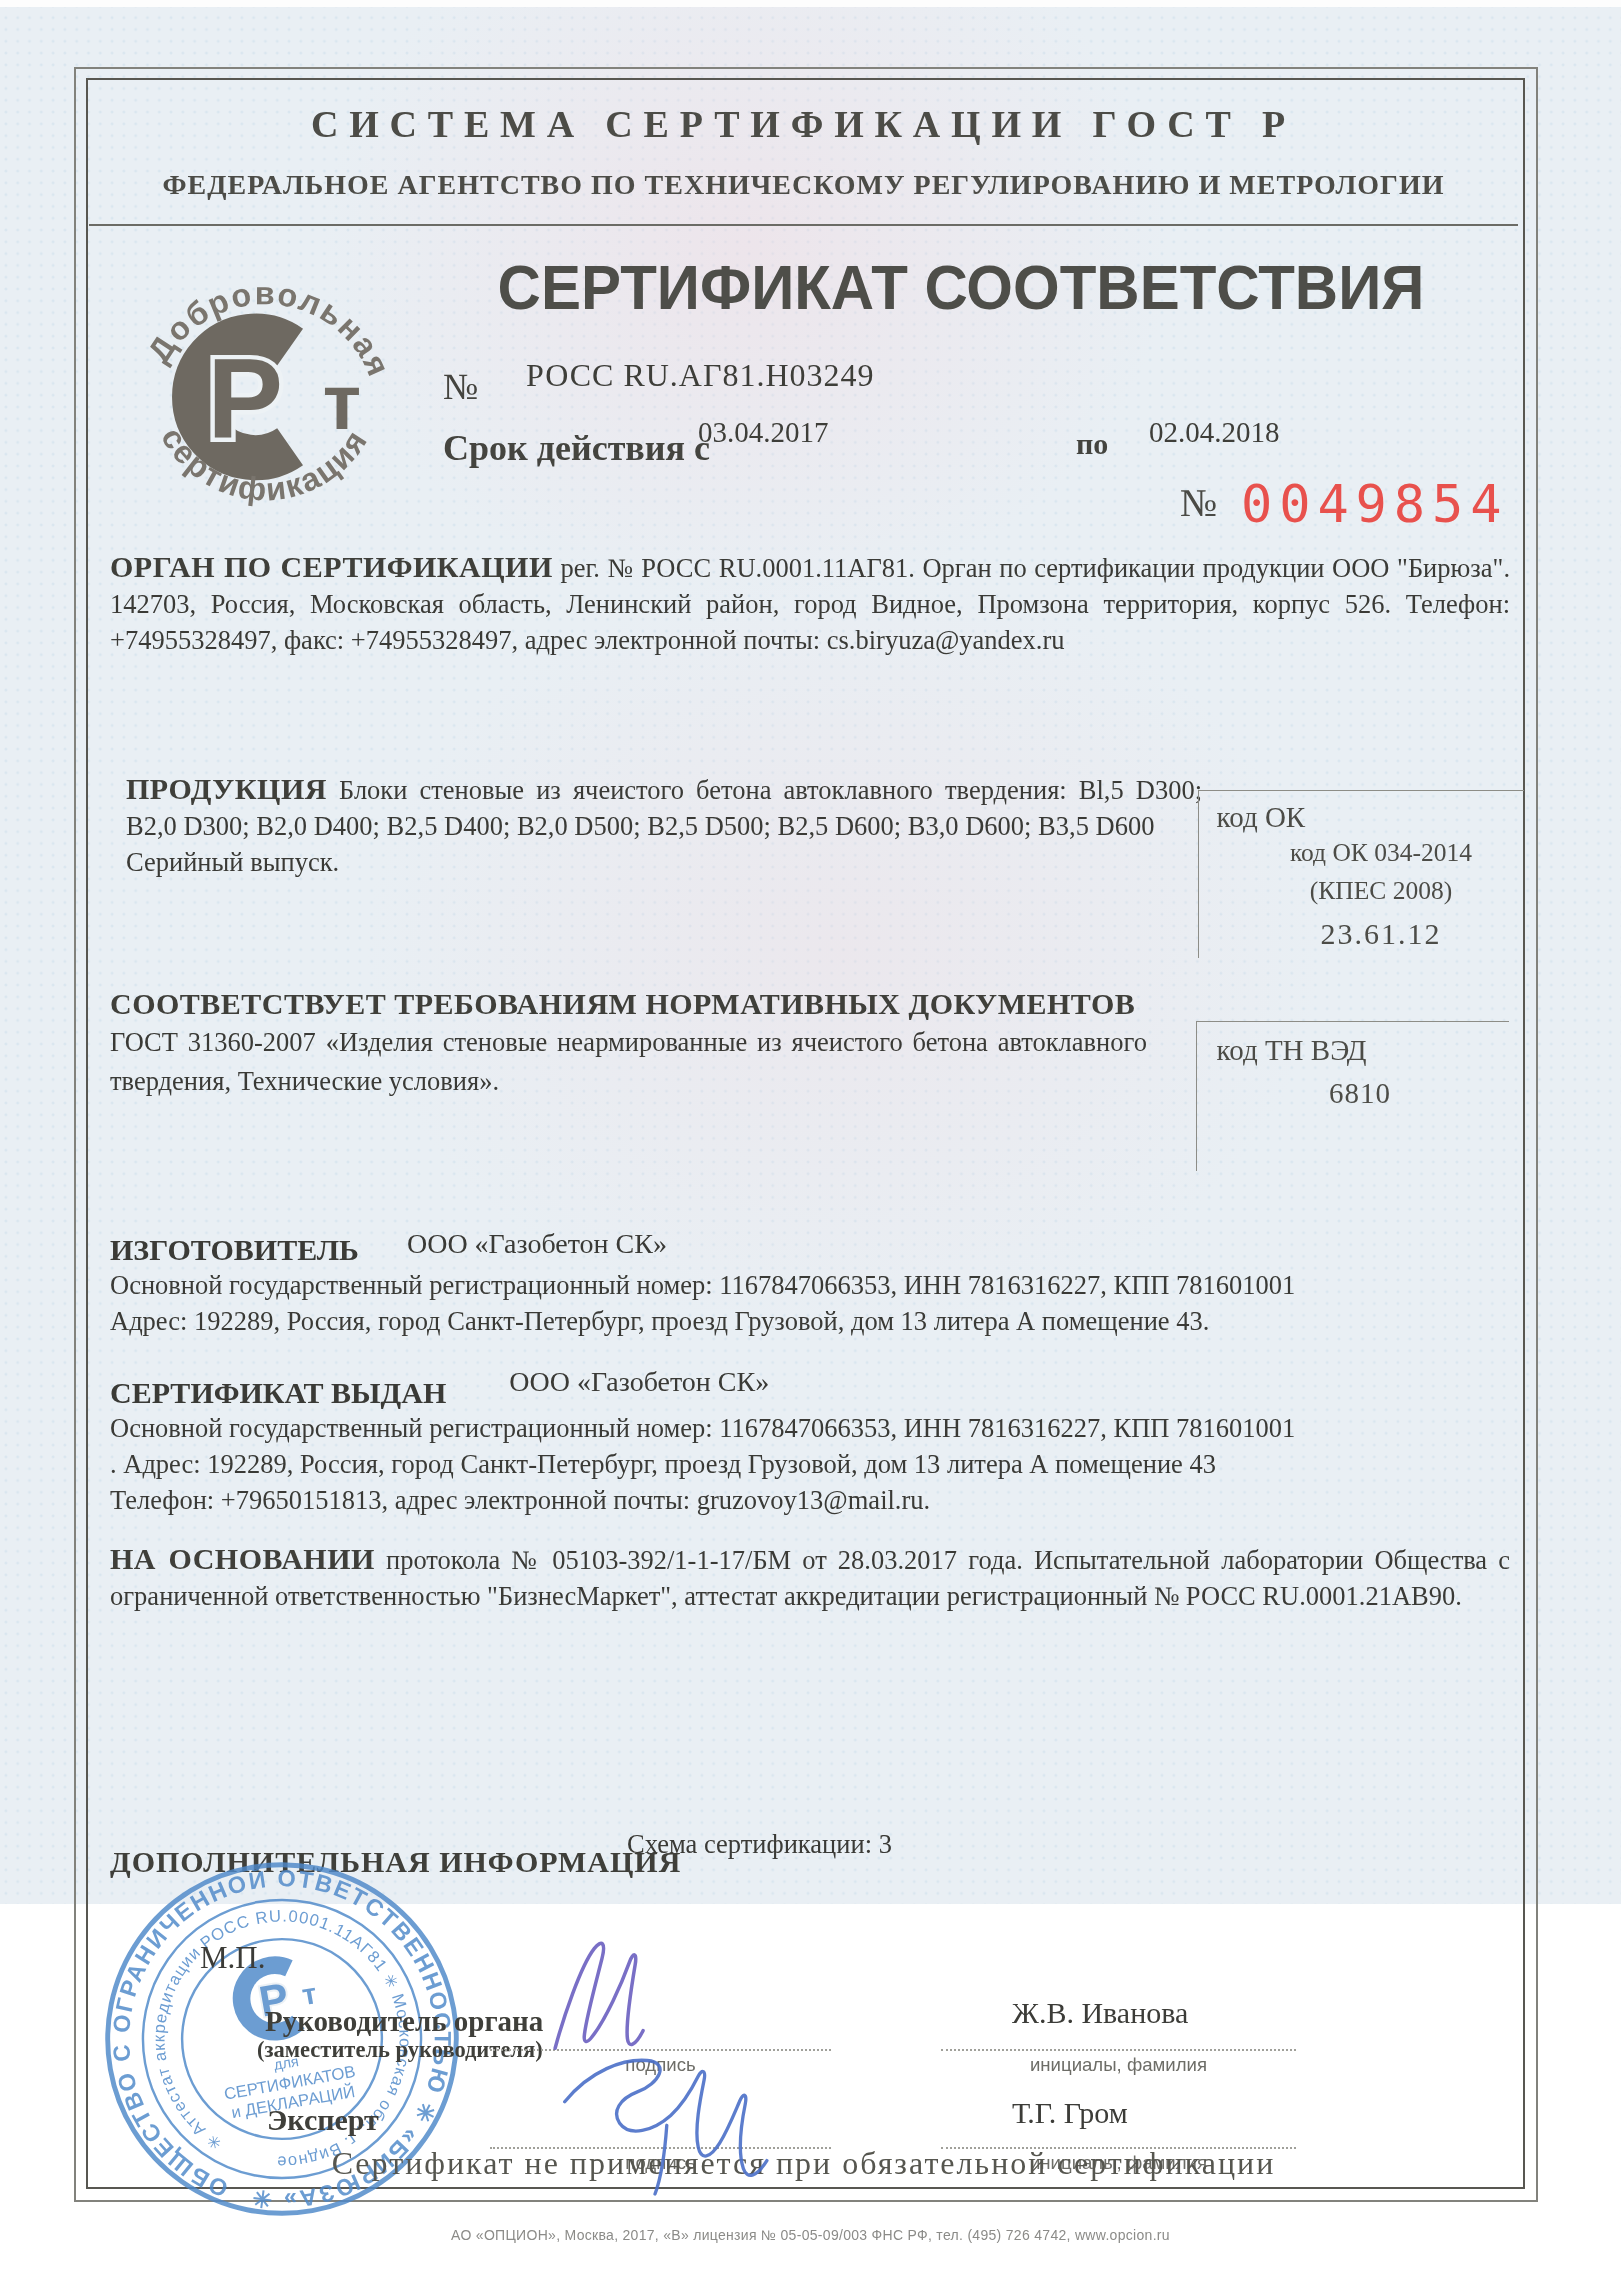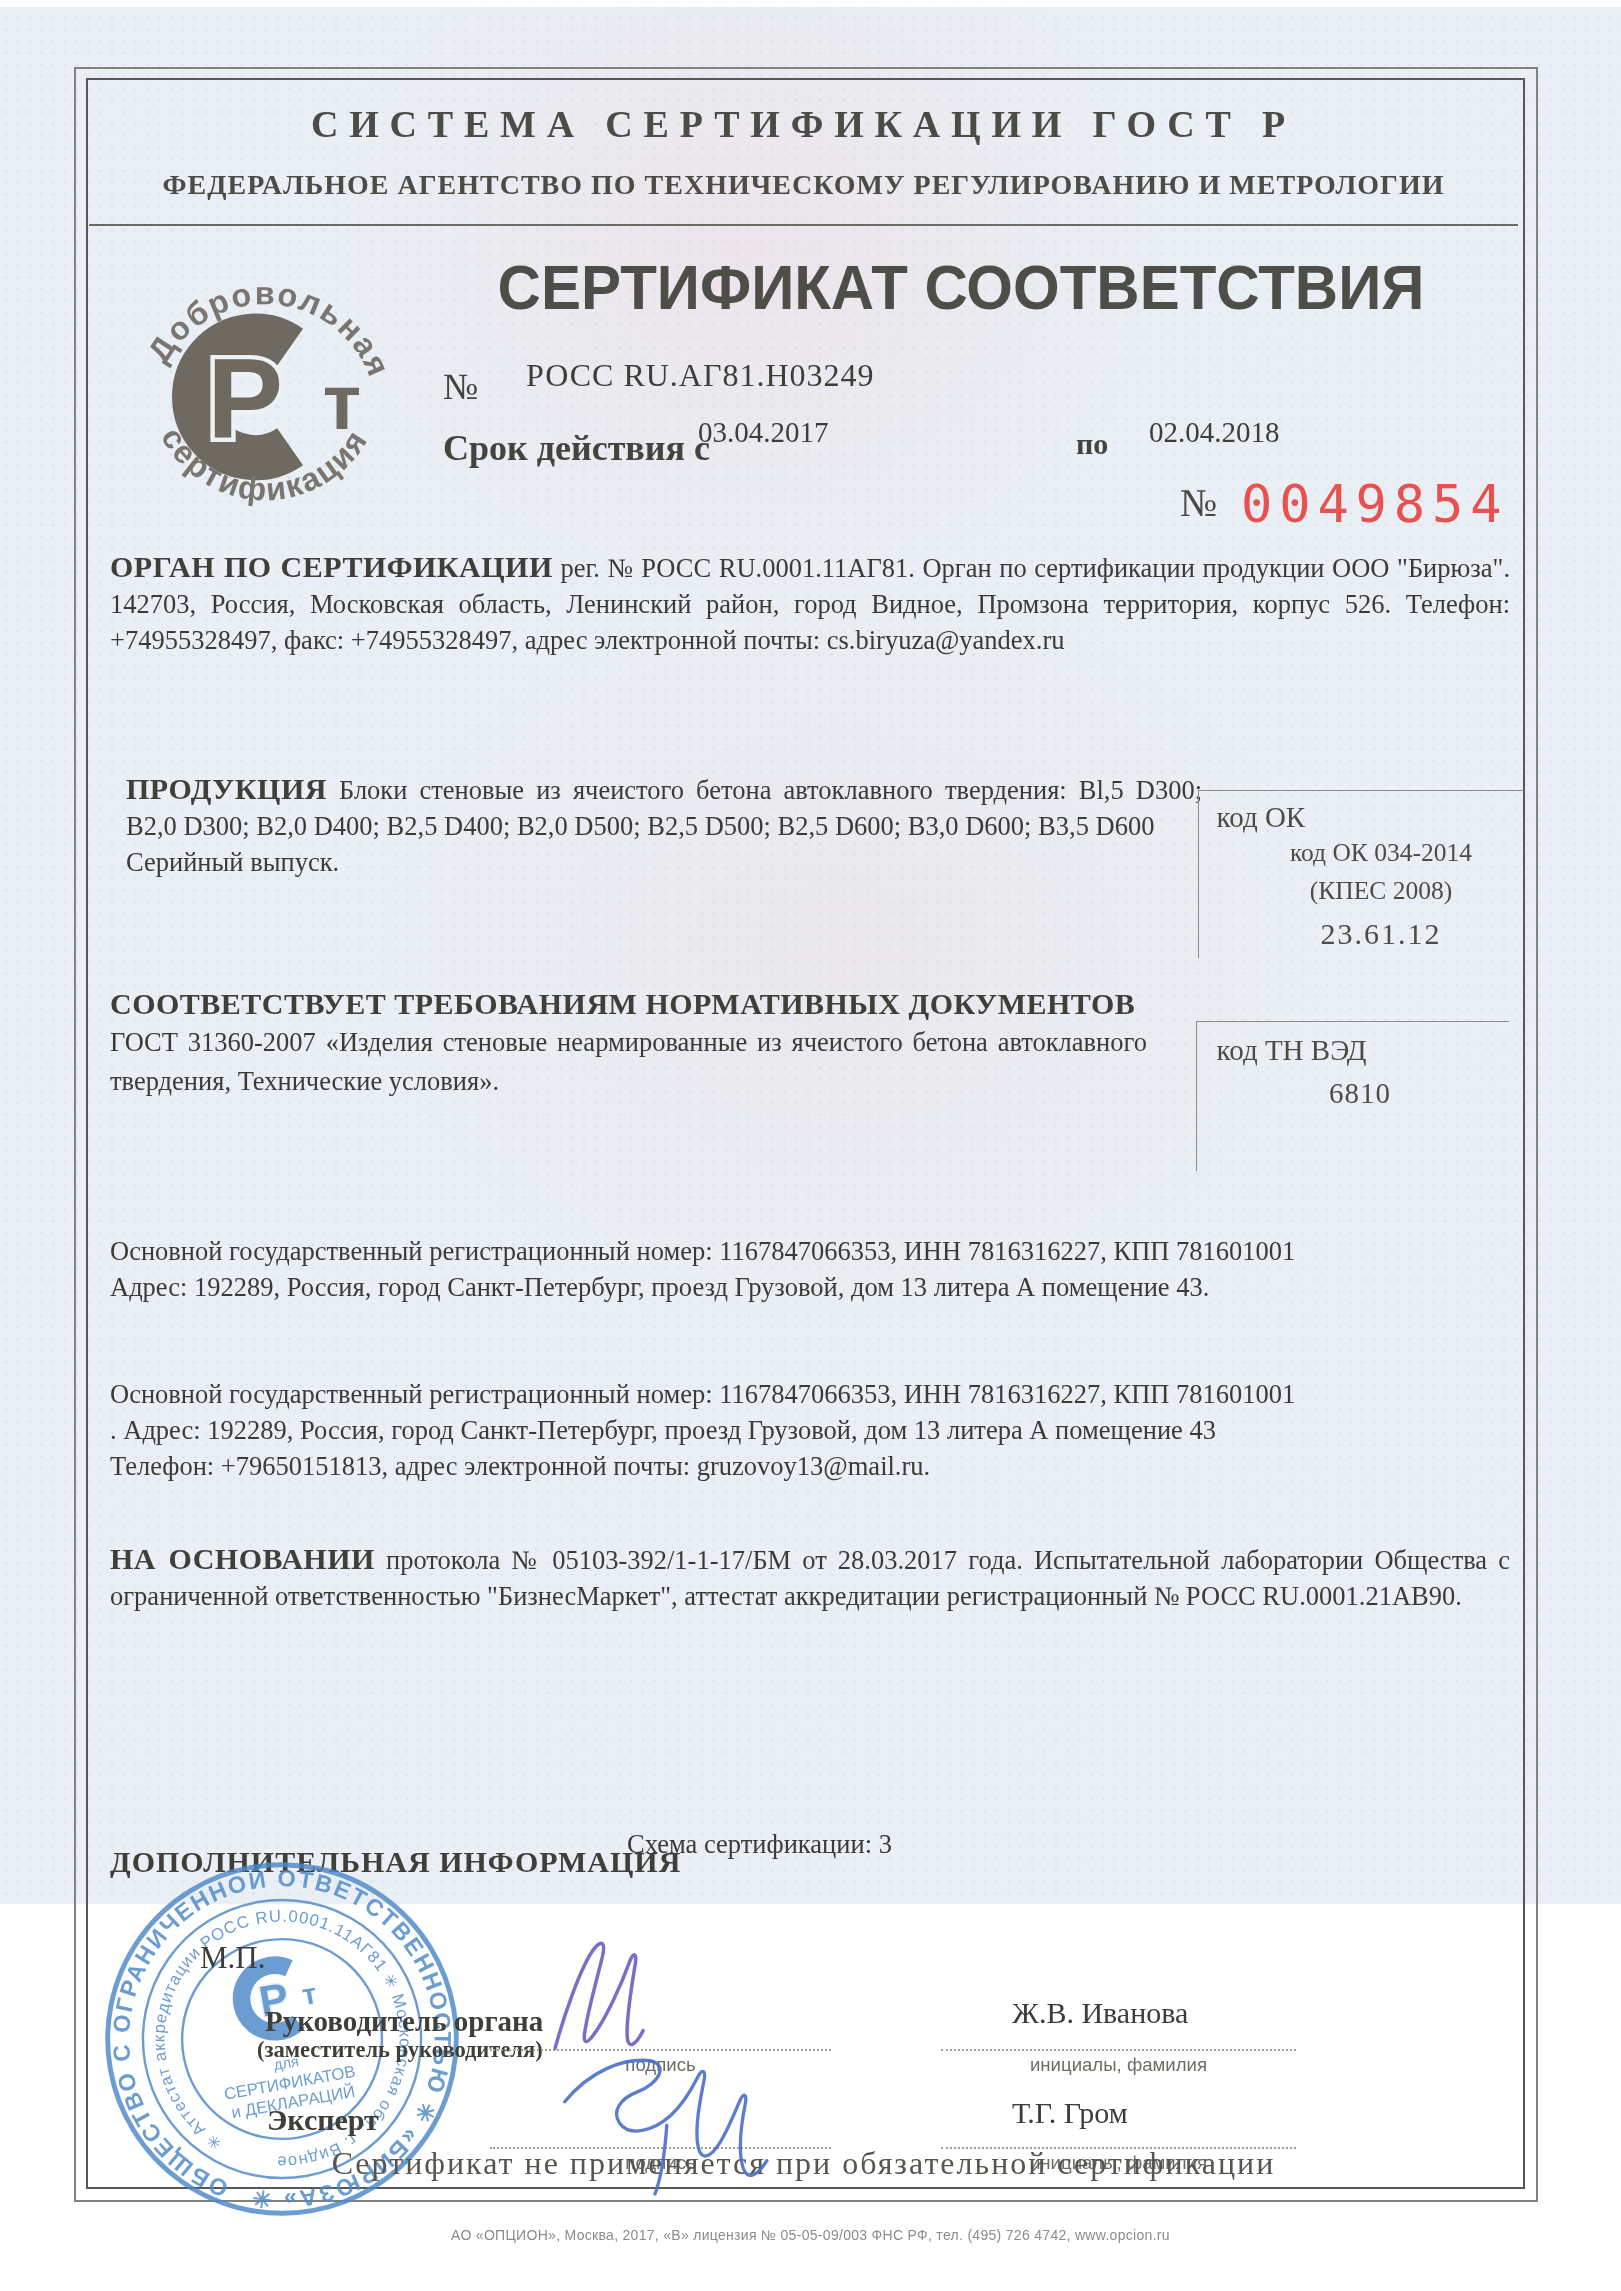--- a/index.html
+++ b/index.html
@@ -145,25 +145,33 @@
     <div class="conforms-h">СООТВЕТСТВУЕТ ТРЕБОВАНИЯМ НОРМАТИВНЫХ ДОКУМЕНТОВ</div>
     <div class="conforms-t">ГОСТ 31360-2007 «Изделия стеновые неармированные из ячеистого бетона автоклавного твердения, Технические условия».</div>
   </div>
 
   <div class="abs side-box tnved-box">
     <div class="tnved-label">код ТН ВЭД</div>
     <div class="tnved-code">6810</div>
   </div>
 
   <div class="abs maker-sec">
+    <div>
+      <span class="sec-h" style="font-size:30px;font-weight:bold;">ИЗГОТОВИТЕЛЬ</span>
+      <span class="org-name" style="margin-left:44px;">ООО «Газобетон СК»</span>
+    </div>
     <div class="plain-line">Основной государственный регистрационный номер: 1167847066353, ИНН 7816316227, КПП 781601001</div>
     <div class="plain-line">Адрес: 192289, Россия, город Санкт-Петербург, проезд Грузовой, дом 13 литера А помещение 43.</div>
   </div>
 
   <div class="abs issued-sec">
+    <div>
+      <span class="sec-h" style="font-size:30px;font-weight:bold;">СЕРТИФИКАТ ВЫДАН</span>
+      <span class="org-name" style="margin-left:59px;top:-11.8px;">ООО «Газобетон СК»</span>
+    </div>
     <div class="plain-line">Основной государственный регистрационный номер: 1167847066353, ИНН 7816316227, КПП 781601001</div>
     <div class="plain-line">. Адрес: 192289, Россия, город Санкт-Петербург, проезд Грузовой, дом 13 литера А помещение 43</div>
     <div class="plain-line">Телефон: +79650151813, адрес электронной почты: gruzovoy13@mail.ru.</div>
   </div>
 
   <p class="abs sec basis-sec" style="margin:0;">
     <span class="sec-h">НА ОСНОВАНИИ</span>
     <span>протокола № 05103-392/1-1-17/БМ от 28.03.2017 года. Испытательной лаборатории Общества с ограниченной ответственностью "БизнесМаркет", аттестат аккредитации регистрационный № РОСС RU.0001.21АВ90.</span>
   </p>
 

